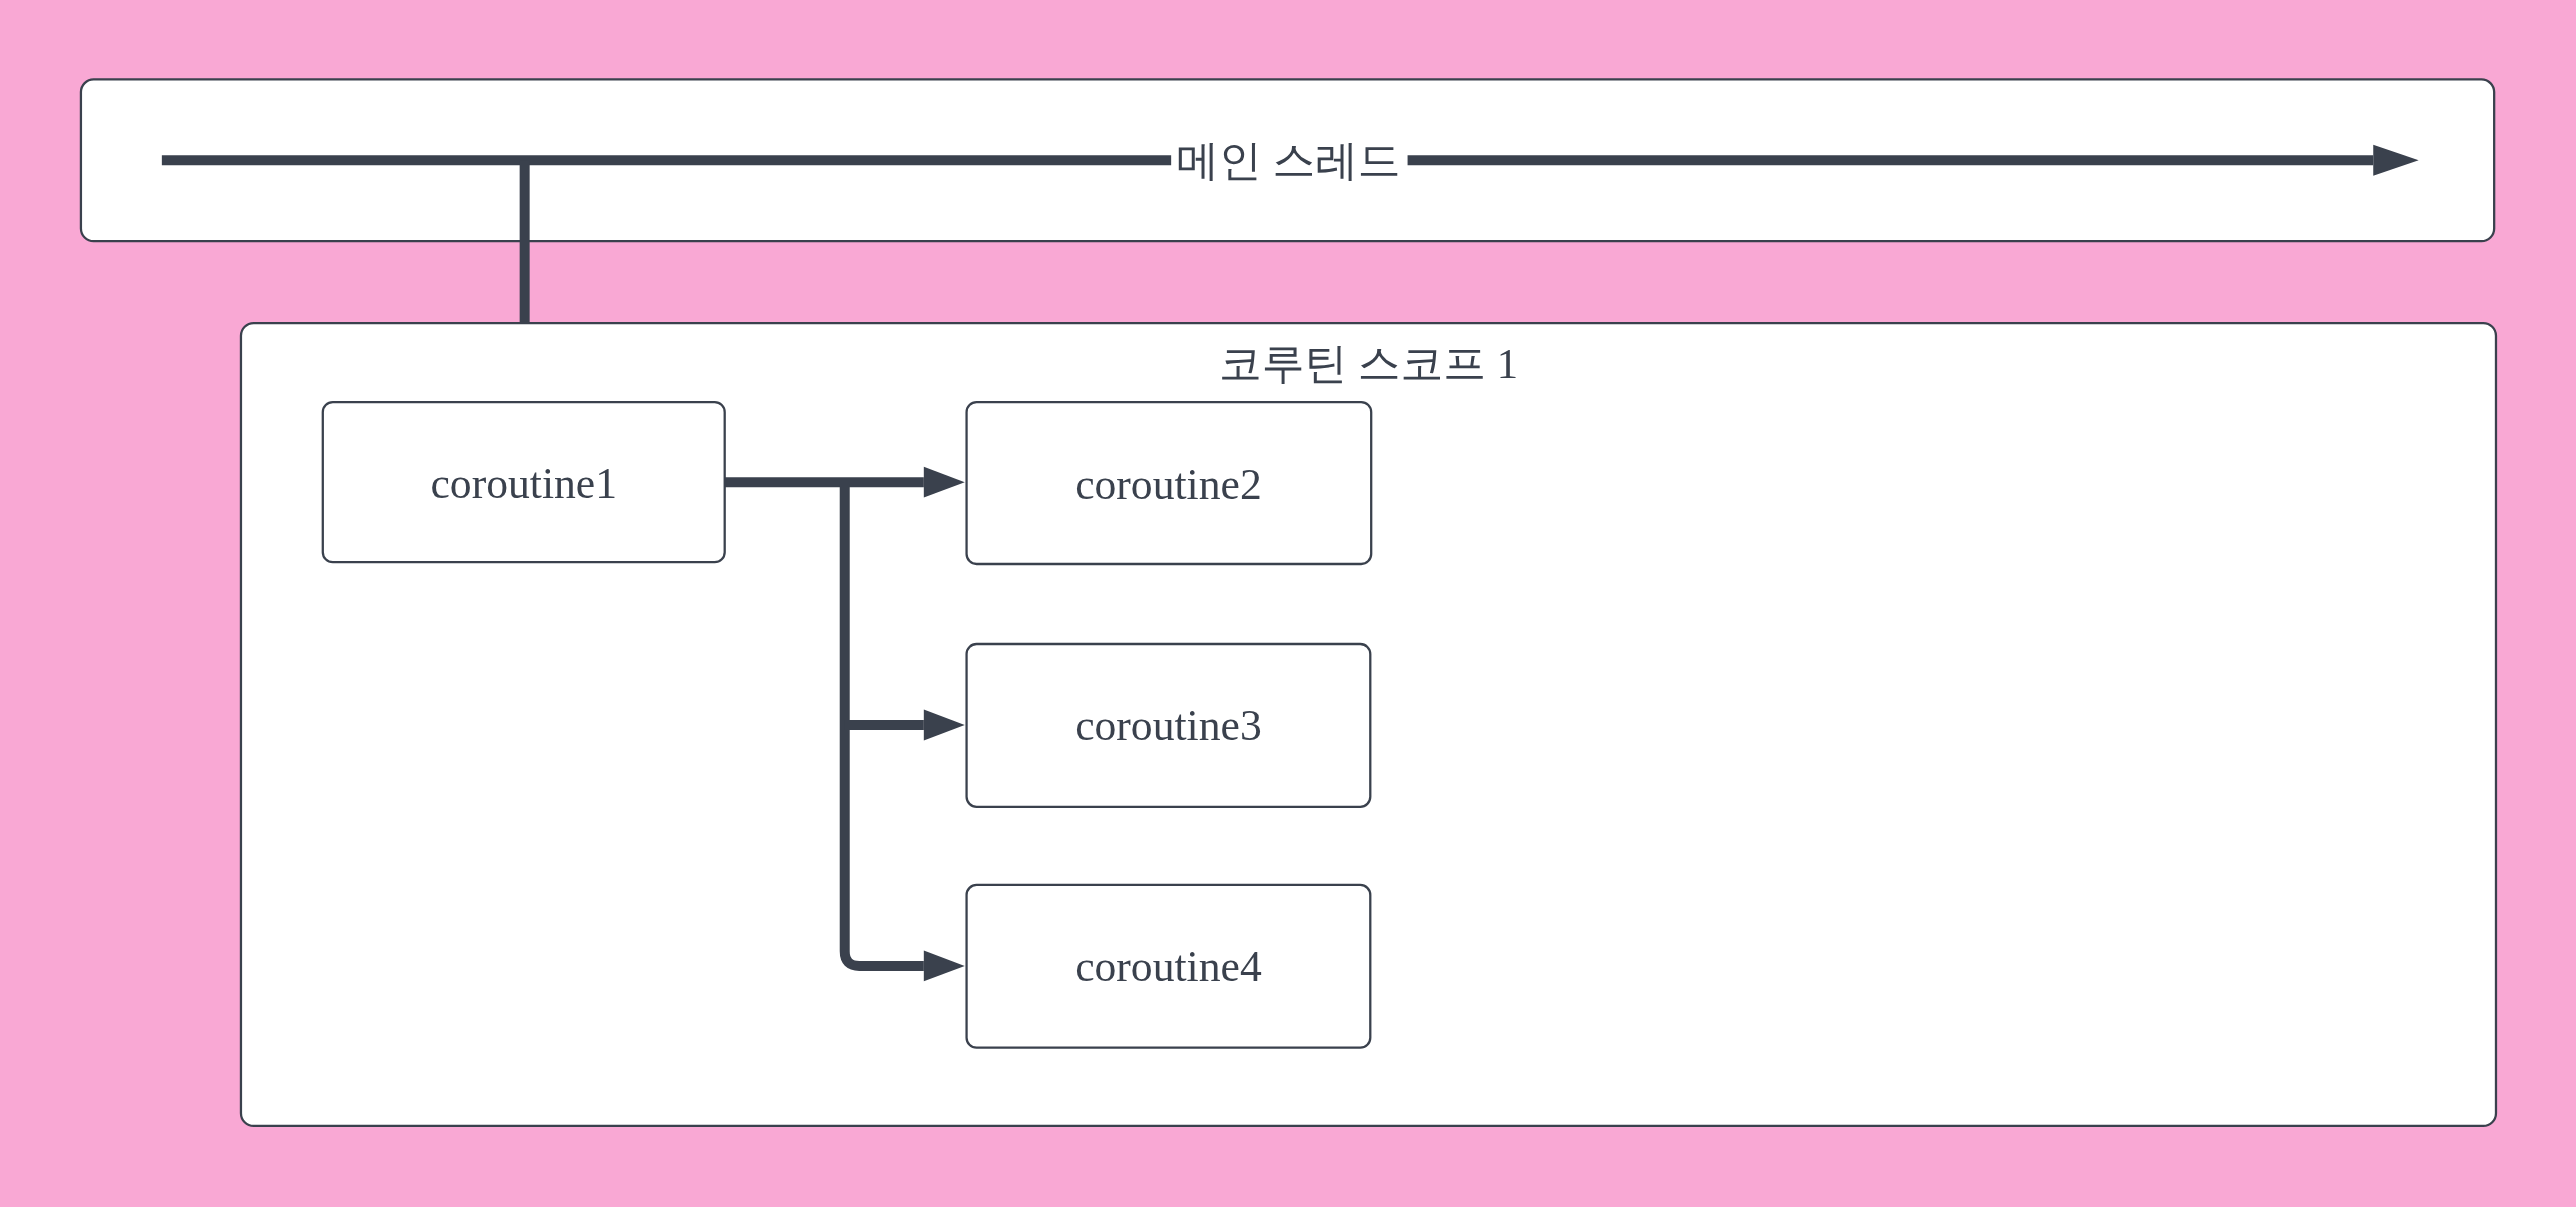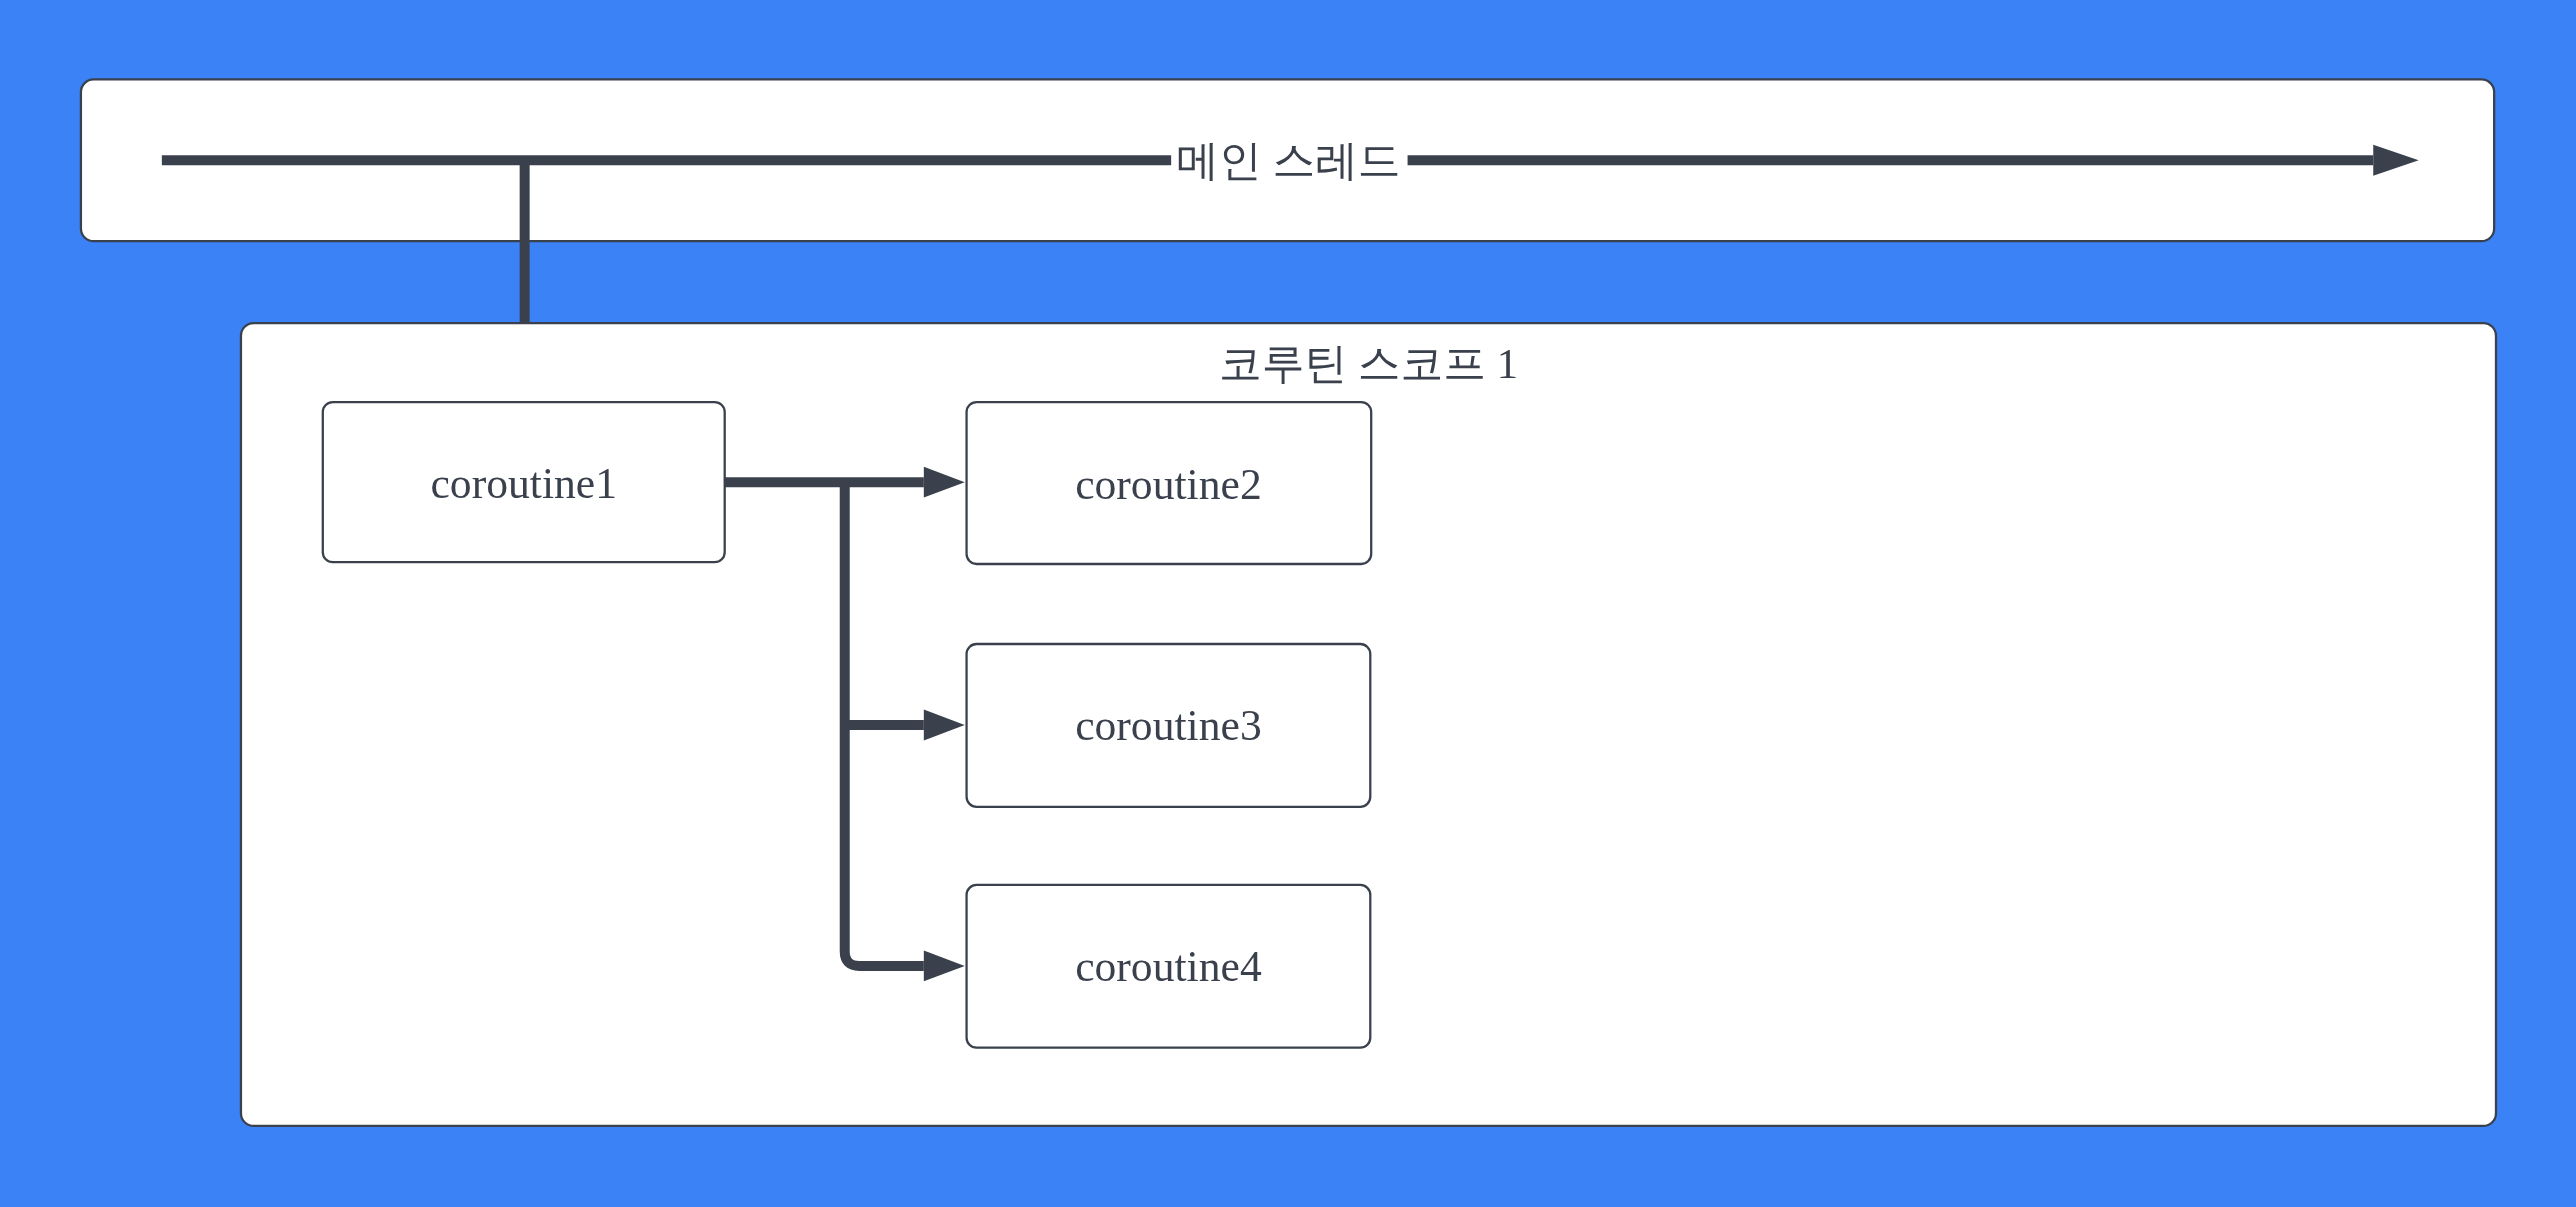--- a/index.html
+++ b/index.html
@@ -4,21 +4,21 @@
 <style>
   html, body {
     margin: 0;
     padding: 0;
     background: #000000;
   }
   .canvas {
     position: relative;
     width: 2576px;
     height: 1208px;
-    background: #3b82f6;
+    background: #f9a8d4;
     overflow: hidden;
   }
   svg { display: block; }
   .container-rect {
     fill: #ffffff;
     stroke: #3a414d;
     stroke-width: 2.5;
   }
   .node-rect {
     fill: #ffffff;

